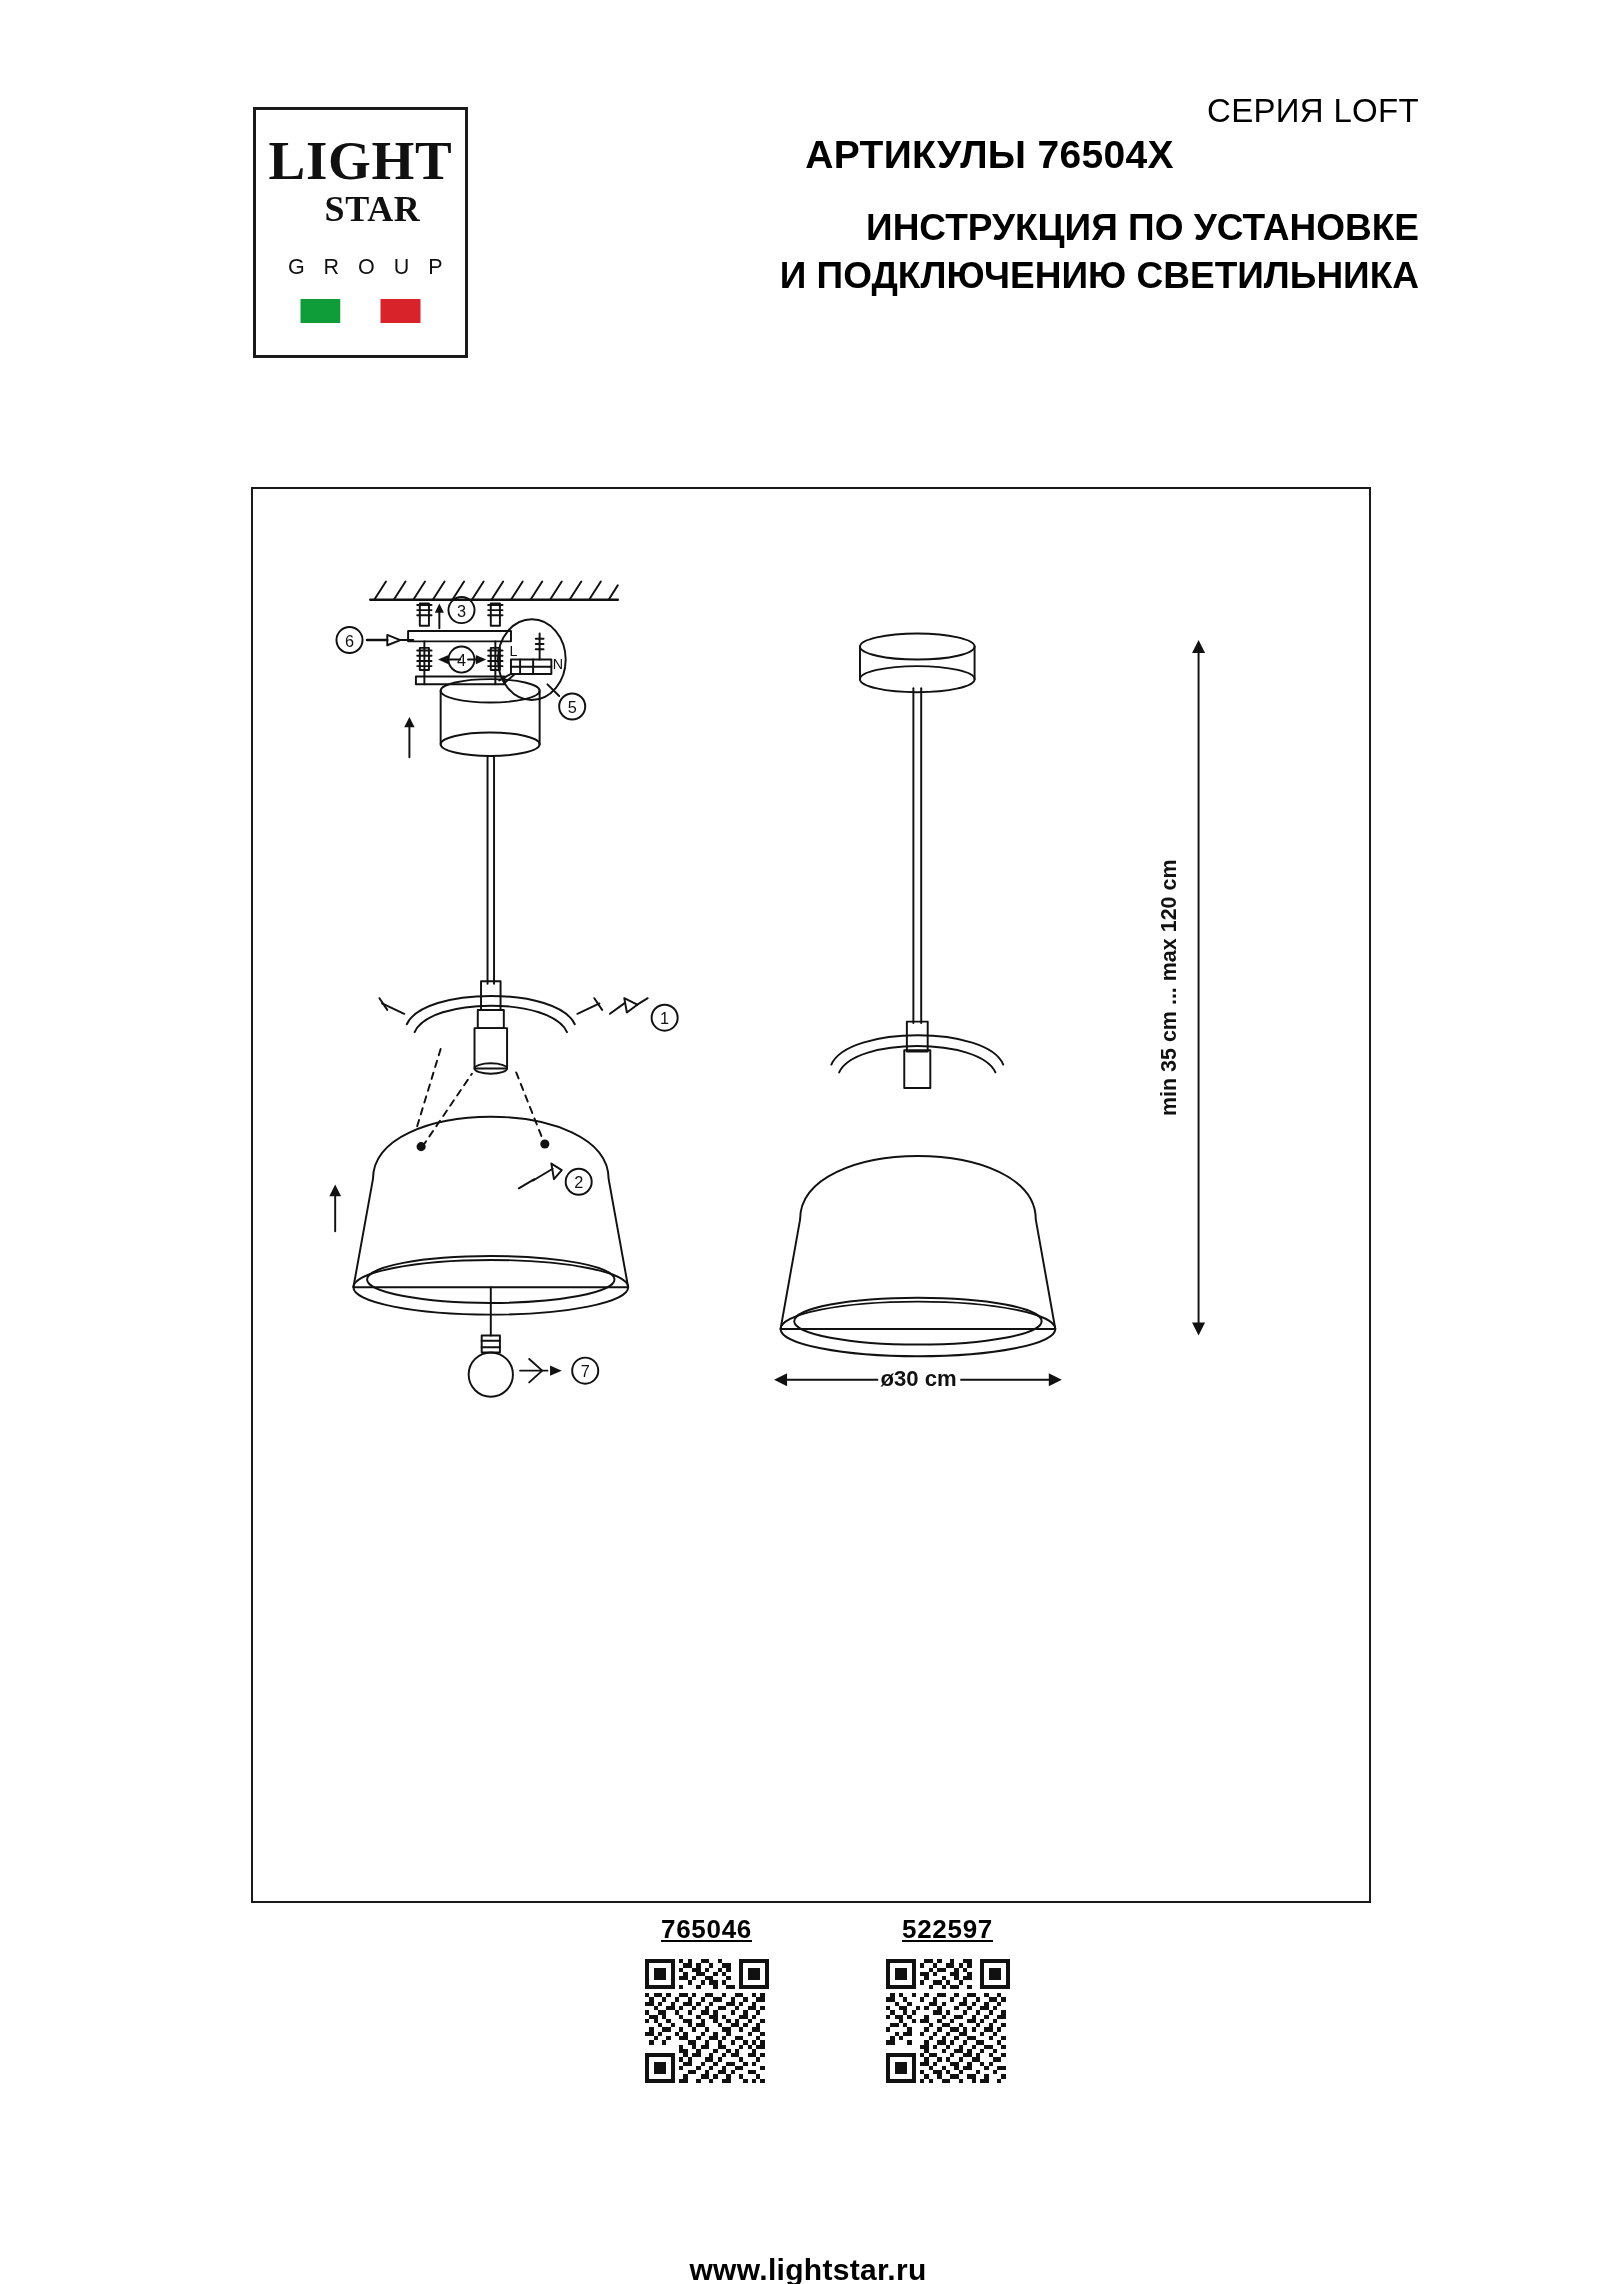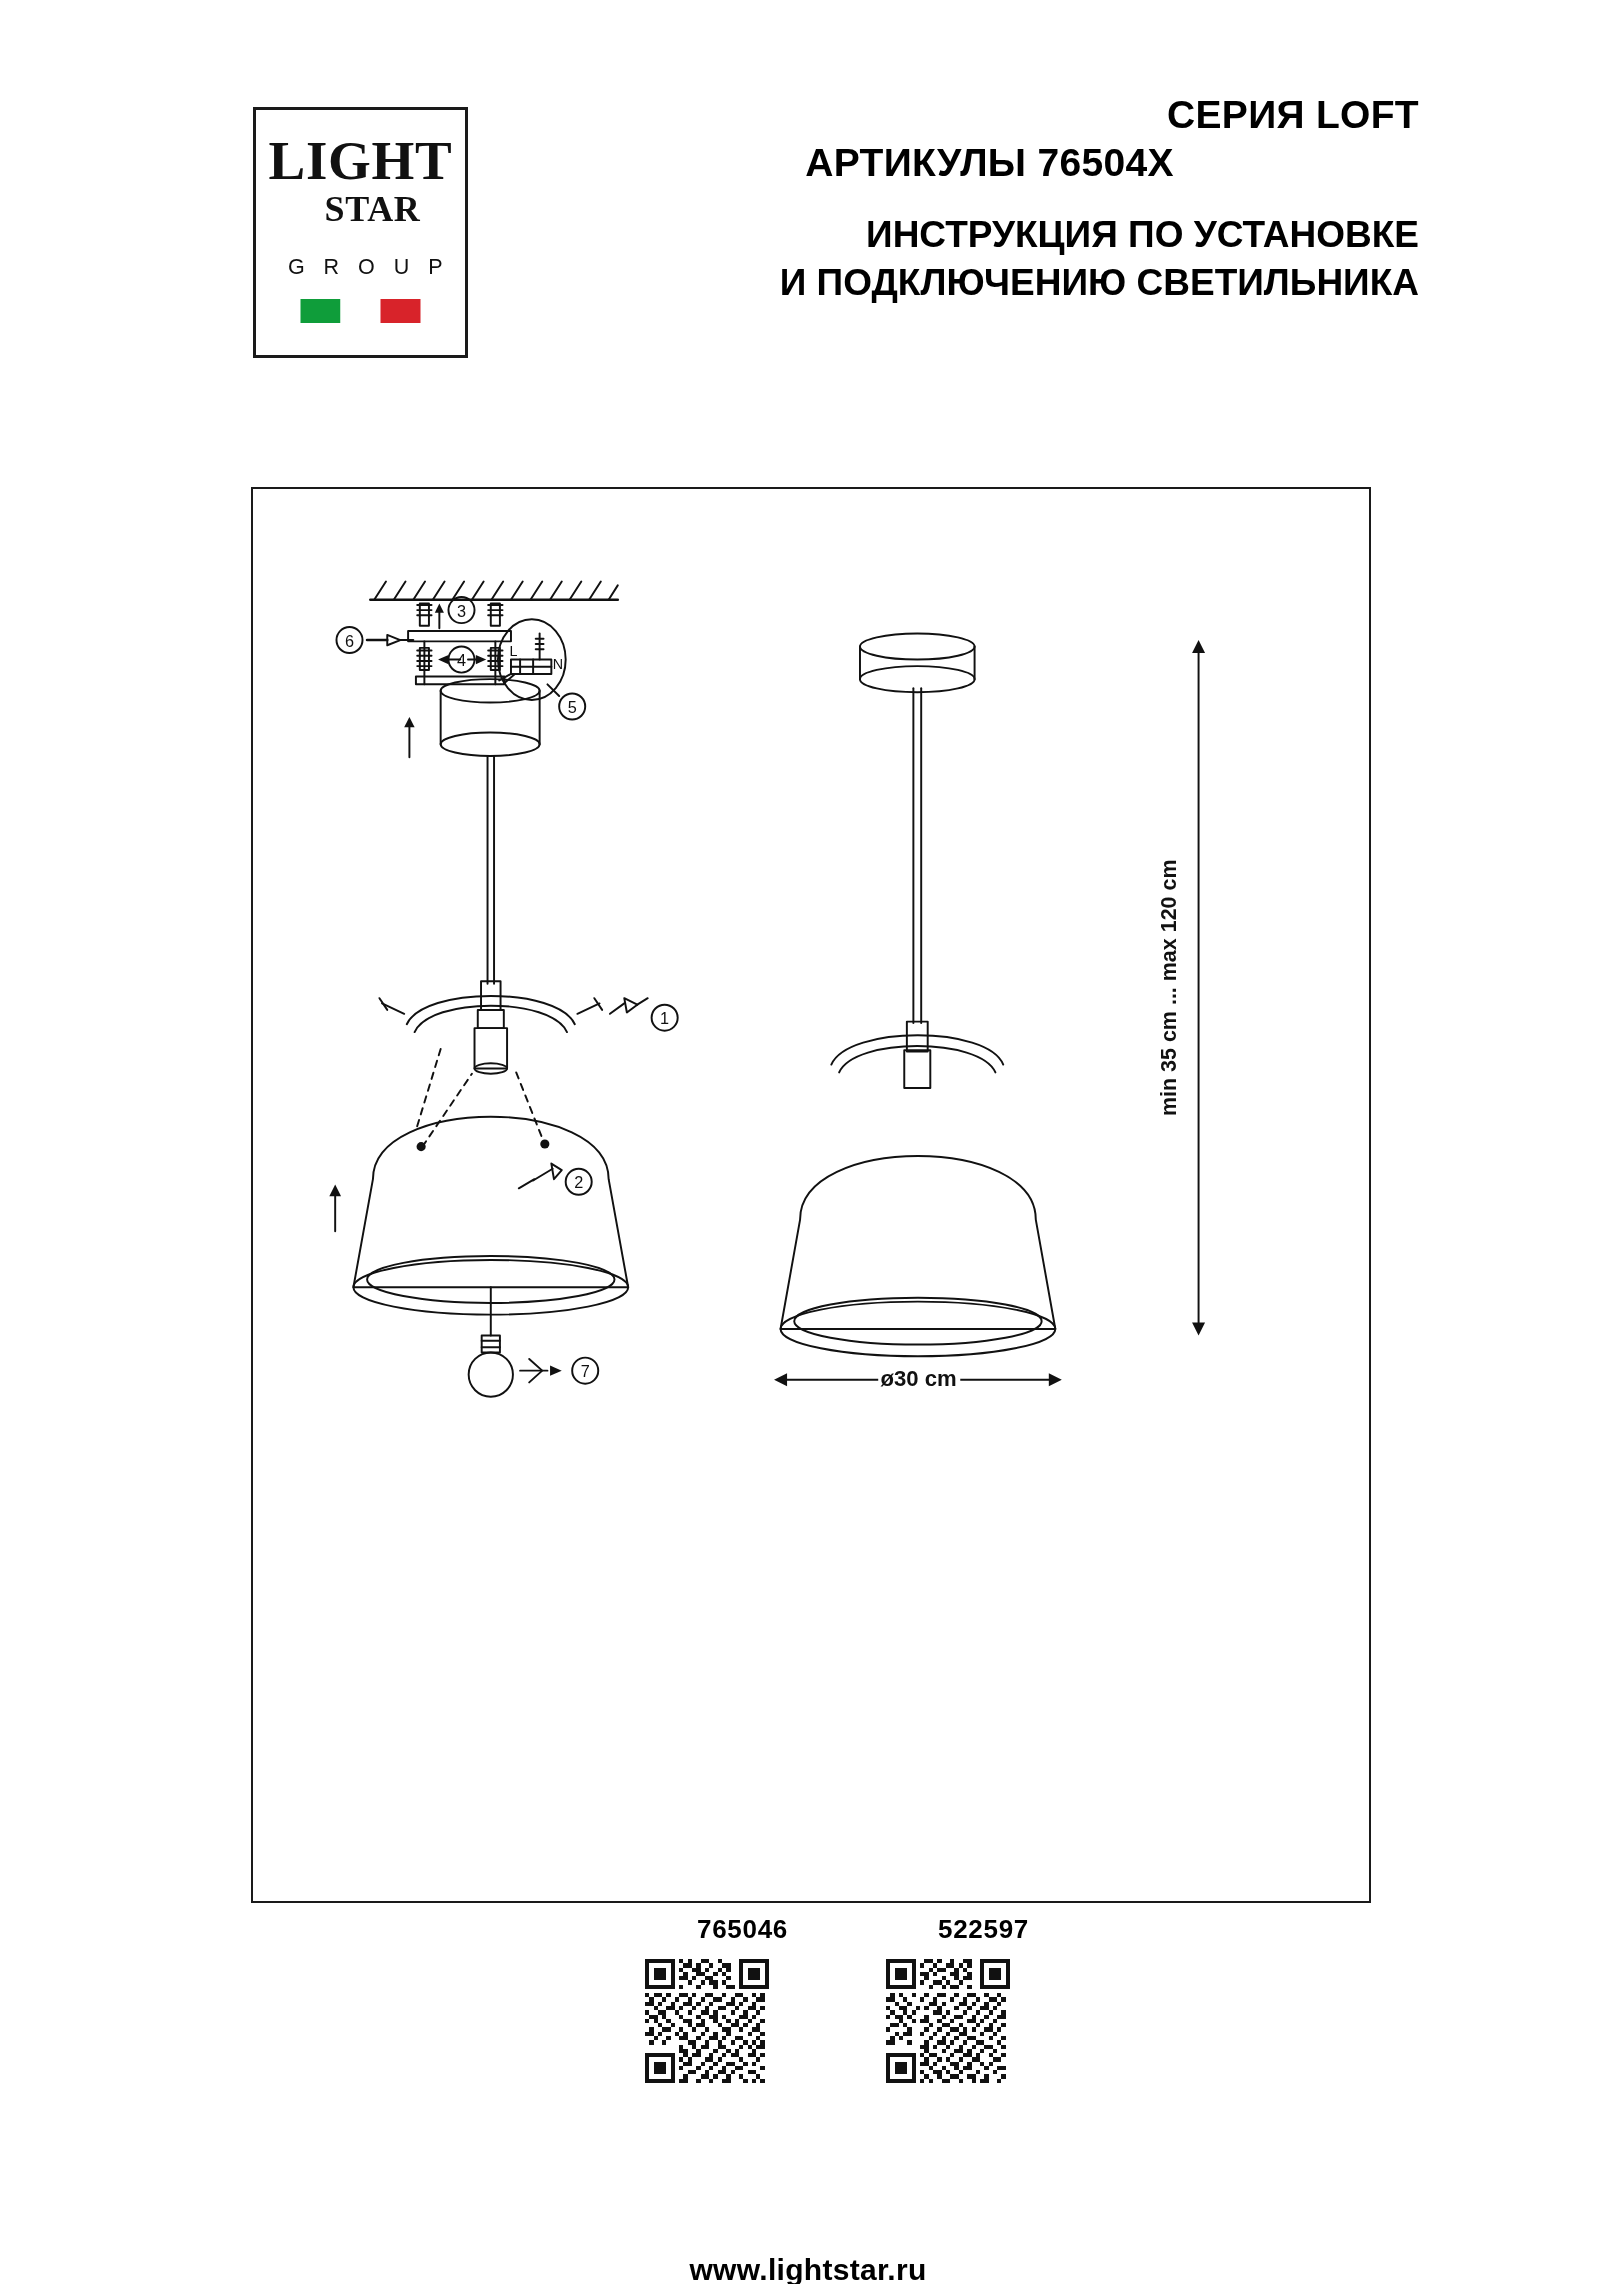--- a/index.html
+++ b/index.html
@@ -82,22 +82,22 @@
   .flag .r { background: #d8232a; }
 
   .title-block {
     position: absolute;
     left: 560px;
     top: 0;
     width: 859px;
     text-align: right;
   }
   .title-line1 {
-    font-size: 39px;
-    font-weight: bold;
+    font-size: 33px;
+    font-weight: normal;
     letter-spacing: 0.3px;
     line-height: 1.22;
   }
   .title-line2 {
     font-size: 39px;
     font-weight: bold;
     letter-spacing: 0.3px;
     line-height: 1.22;
     text-align: center;
   }
@@ -130,21 +130,21 @@
     width: 1616px;
   }
   .codes {
     position: absolute;
     left: 625px;
     top: 0;
     width: 404px;
     display: flex;
     justify-content: space-between;
   }
-  .code-item { width: 163px; text-align: right; }
+  .code-item { width: 163px; text-align: center; text-decoration: underline; }
   .code-label {
     font-size: 26px;
     font-weight: bold;
     letter-spacing: 0.7px;
     margin-bottom: 14.3px;
   }
   .qr {
     width: 124px;
     height: 124px;
     margin: 0 auto;

